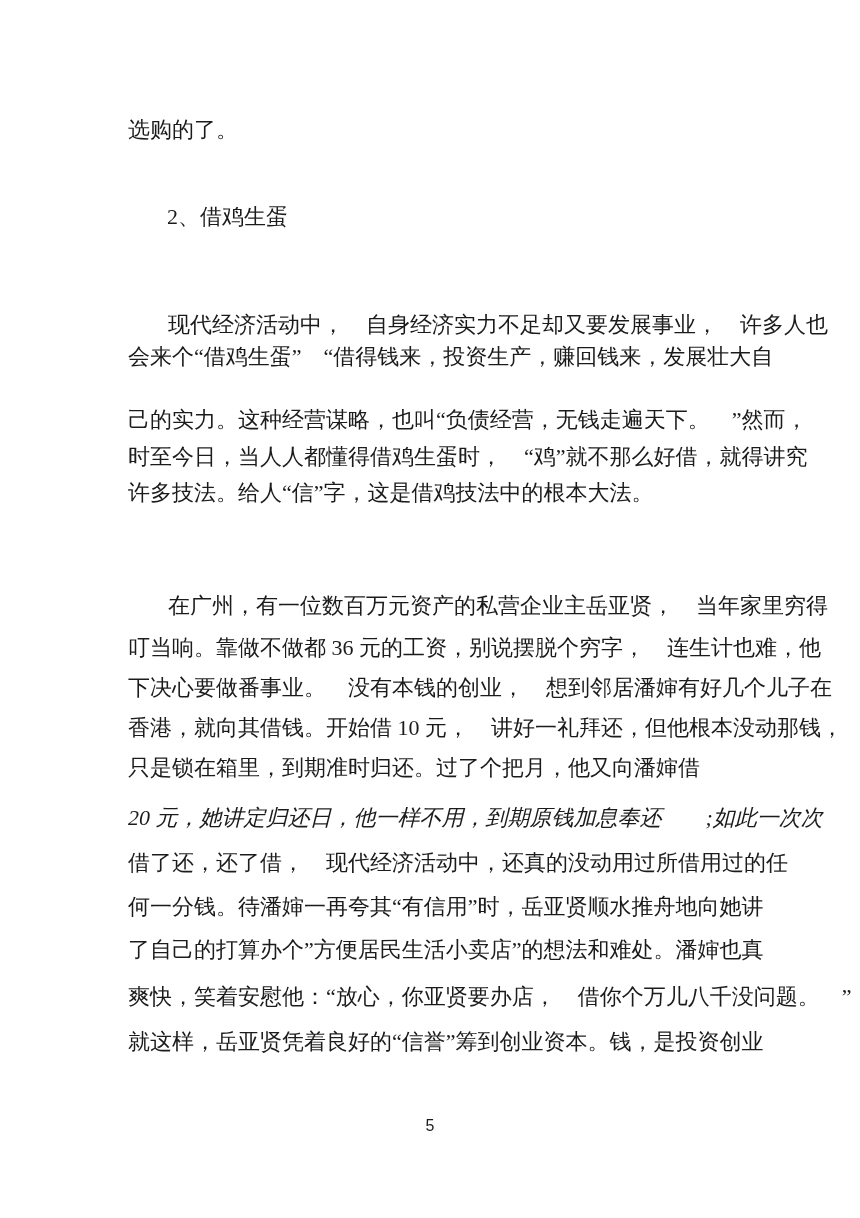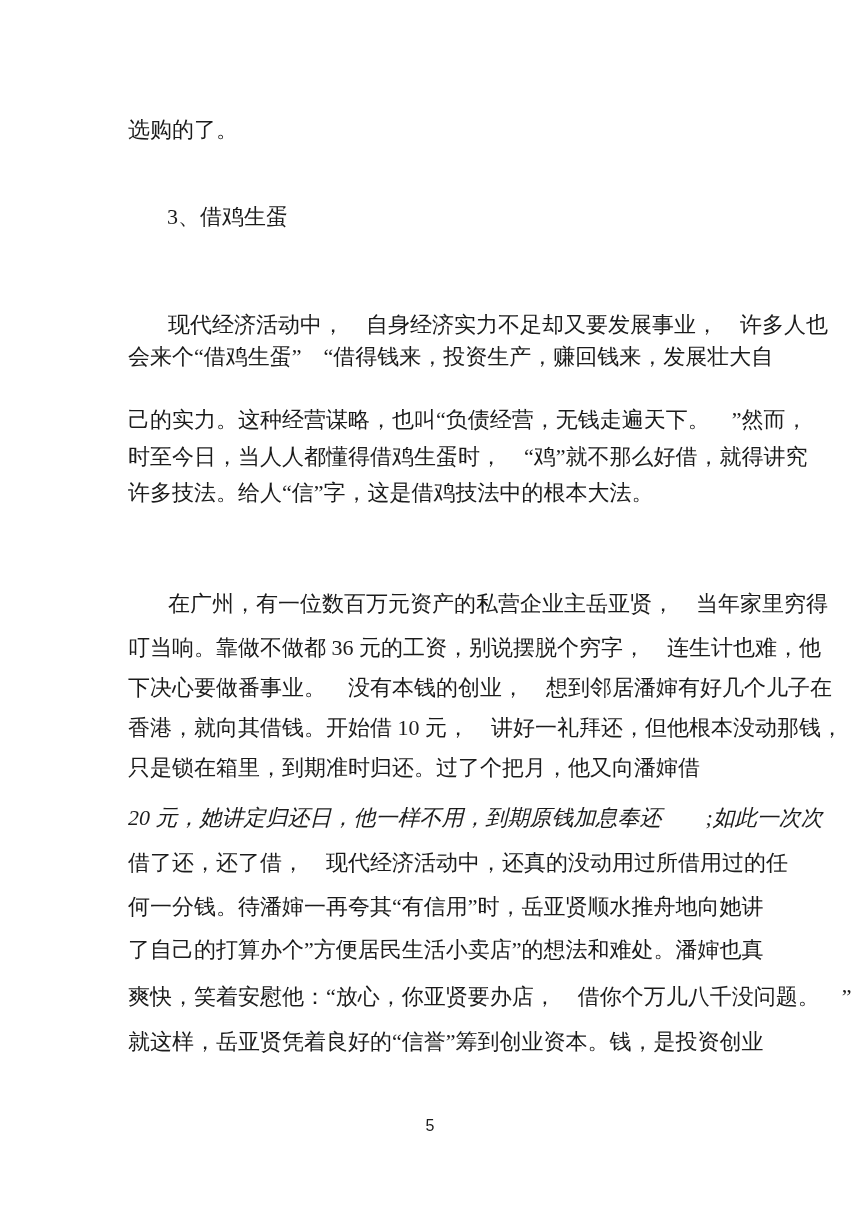--- a/index.html
+++ b/index.html
@@ -25,21 +25,21 @@
   
   .l-intro   { top: 116px;  left: 128px; }
   .l-head    { top: 203px;  left: 167px; }
 
   .p1-0 { top: 311px;  left: 168px; font-family: Liberation Serif, serif; }
   .p1-1 { top: 343px;  left: 128px; }
   .p1-2 { top: 406px;  left: 128px; }
   .p1-3 { top: 443px;  left: 128px; }
   .p1-4 { top: 479px;  left: 128px; }
 
-  .p2-0  { top: 592px;  left: 168px; font-family: Liberation Mono, monospace; }
+  .p2-0  { top: 592px;  left: 168px; }
   .p2-1  { top: 634px;  left: 128px; }
   .p2-2  { top: 674px;  left: 128px; }
   .p2-3  { top: 714px;  left: 128px; }
   .p2-4  { top: 754px;  left: 128px; text-align: right; }
   .p2-5  { top: 804px;  left: 128px; font-style: italic; }
   .p2-6  { top: 849px;  left: 128px; }
   .p2-7  { top: 893px;  left: 128px; }
   .p2-8  { top: 936px;  left: 128px; }
   .p2-9  { top: 983px;  left: 128px; }
   .p2-10 { top: 1028px; left: 128px; }
@@ -57,21 +57,21 @@
     color: #1b1b1b;
   }
 </style>
 </head>
 <body>
 
 <div class="page">
 
   <div class="line l-intro">选购的了。</div>
 
-  <div class="line l-head">3、借鸡生蛋</div>
+  <div class="line l-head">2、借鸡生蛋</div>
 
   <div class="line p1-0">现代经济活动中，　自身经济实力不足却又要发展事业，　许多人也</div>
   <div class="line p1-1">会来个“借鸡生蛋”　“借得钱来，投资生产，赚回钱来，发展壮大自</div>
   <div class="line p1-2">己的实力。这种经营谋略，也叫“负债经营，无钱走遍天下。　”然而，</div>
   <div class="line p1-3">时至今日，当人人都懂得借鸡生蛋时，　“鸡”就不那么好借，就得讲究</div>
   <div class="line p1-4">许多技法。给人“信”字，这是借鸡技法中的根本大法。</div>
 
   <div class="line p2-0">在广州，有一位数百万元资产的私营企业主岳亚贤，　当年家里穷得</div>
   <div class="line p2-1">叮当响。靠做不做都 36 元的工资，别说摆脱个穷字，　连生计也难，他</div>
   <div class="line p2-2">下决心要做番事业。　没有本钱的创业，　想到邻居潘婶有好几个儿子在</div>

